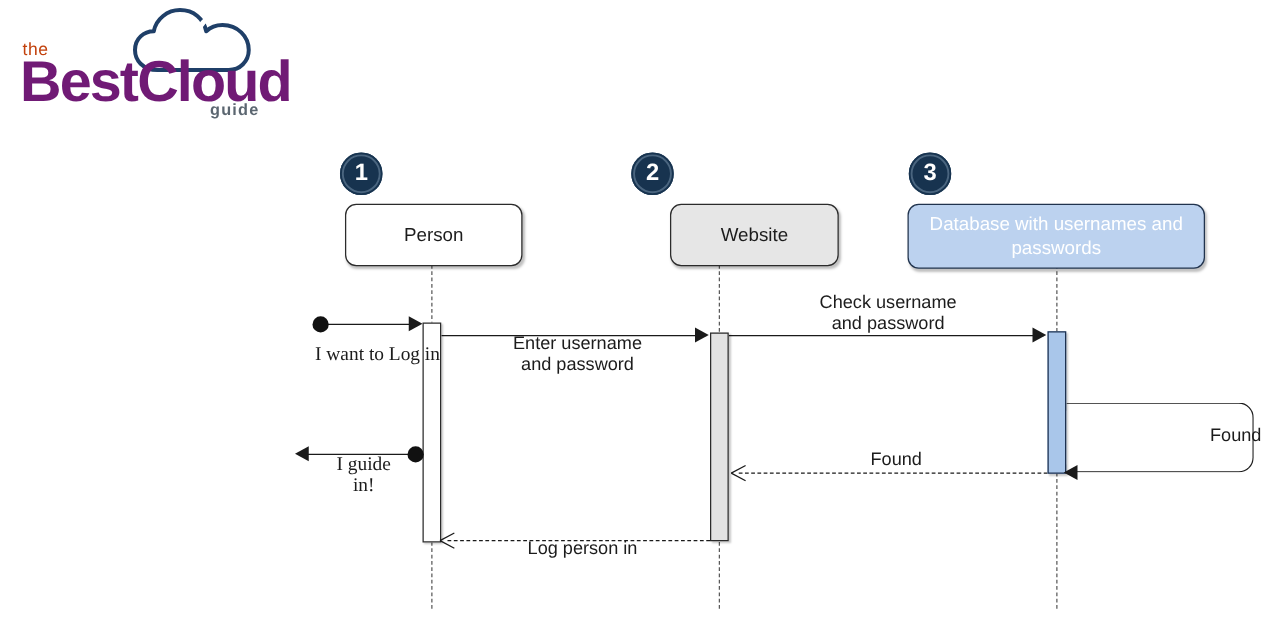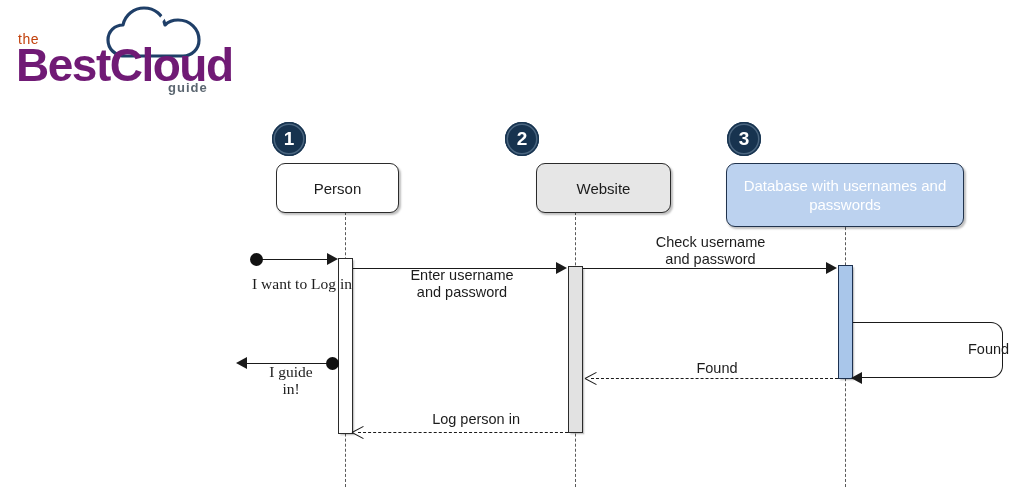--- a/index.html
+++ b/index.html
@@ -199,31 +199,31 @@
   <span class="logo-the">the</span>
   <span class="logo-main">BestCloud</span>
   <span class="logo-guide">guide</span>
 </div>
 
 <div class="lifeline" style="left:345px; top:212px; height:275px;"></div>
 <div class="lifeline" style="left:575px; top:212px; height:275px;"></div>
 <div class="lifeline" style="left:845px; top:212px; height:275px;"></div>
 
 <div class="badge" style="left:272px; top:122px;">1</div>
-<div class="participant p-person" style="left:276px; top:163px; width:123px; height:50px;">
+<div class="participant p-person" style="left:276px; top:163px; width:142px; height:50px;">
   <span>Person</span>
 </div>
 
 <div class="badge" style="left:505px; top:122px;">2</div>
 <div class="participant p-website" style="left:536px; top:163px; width:135px; height:50px;">
   <span>Website</span>
 </div>
 
 <div class="badge" style="left:727px; top:122px;">3</div>
-<div class="participant p-db" style="left:726px; top:163px; width:238px; height:64px;">
+<div class="participant p-db" style="left:726px; top:163px; width:238px; height:52px;">
   <span>Database with usernames
 and passwords</span>
 </div>
 
 <div class="activation a-person" style="left:338px; top:258px; width:15px; height:176px;"></div>
 <div class="activation a-website" style="left:568px; top:266px; width:15px; height:167px;"></div>
 <div class="activation a-db" style="left:838px; top:265px; width:15px; height:114px;"></div>
 
 <div class="msg-label serif" style="left:232px; top:239px; width:140px;">I want to Log in</div>
 <div class="start-dot" style="left:250px; top:253px;"></div>
@@ -247,15 +247,15 @@
 <div class="msg-label serif" style="left:245px; top:327px; width:92px;">I guide
 in!</div>
 <div class="start-dot" style="left:326px; top:357px;"></div>
 <div class="msg-line" style="left:246px; top:363px; width:86px;"></div>
 <div class="arrow-solid left" style="left:236px; top:357px;"></div>
 
 <div class="msg-label" style="left:688px; top:360px; width:58px;">Found</div>
 <div class="msg-line dashed" style="left:591px; top:378px; width:247px;"></div>
 <div class="arrow-open left" style="left:585px; top:373px;"></div>
 
-<div class="msg-label" style="left:412px; top:411px; width:108px;text-align:right;">Log person in</div>
+<div class="msg-label" style="left:412px; top:431px; width:108px;">Log person in</div>
 <div class="msg-line dashed" style="left:358px; top:432px; width:210px;"></div>
 <div class="arrow-open left" style="left:352px; top:427px;"></div>
 
 </body></html>

